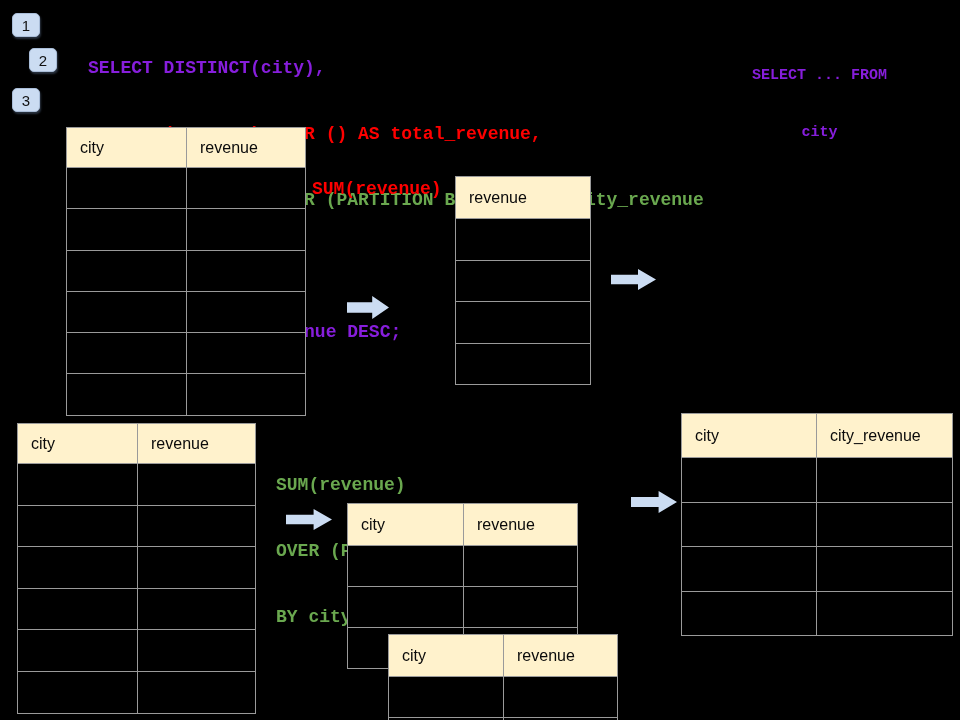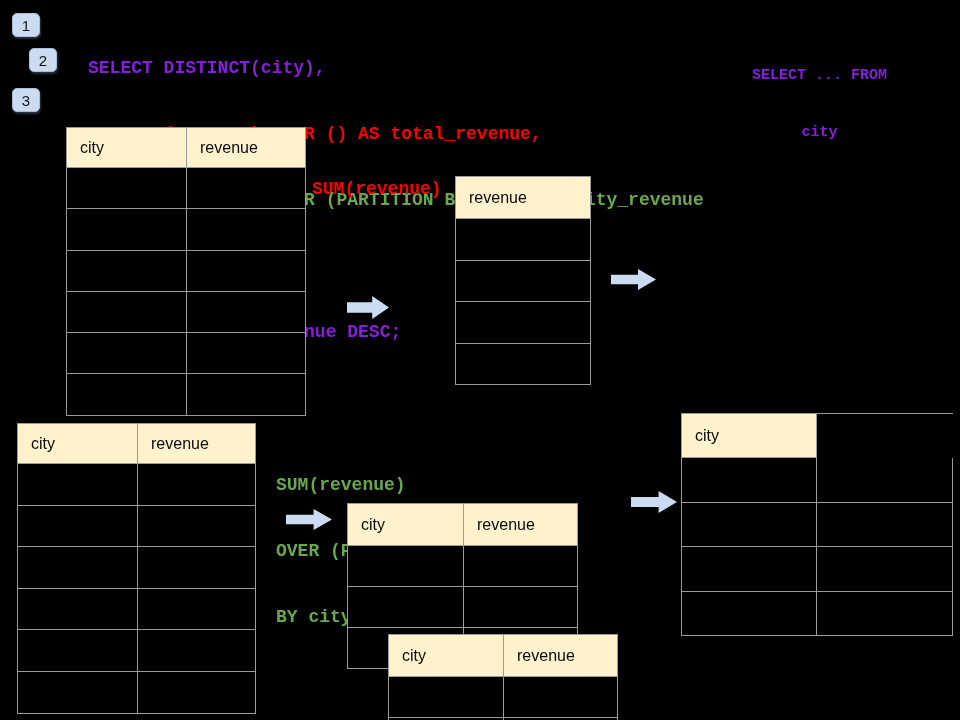--- a/index.html
+++ b/index.html
@@ -206,20 +206,21 @@
         <div class="cell" style="width:115px;"></div>
         <div class="cell" style="width:114px;"></div>
       </div>
   </div>
 
   <div class="arrow" style="left:631px; top:491px; width:46px; height:22px;"></div>
 
   <div class="tbl" style="left:681px; top:413px;">
     <div class="row hdr" style="height:44px;">
       <div class="cell" style="width:135px;">city</div>
+      <div class="cell" style="width:136px;">city_revenue</div>
     </div>
     <div class="row" style="height:44.5px;">
         <div class="cell" style="width:135px;"></div>
         <div class="cell" style="width:136px;"></div>
       </div>
     <div class="row" style="height:44.5px;">
         <div class="cell" style="width:135px;"></div>
         <div class="cell" style="width:136px;"></div>
       </div>
     <div class="row" style="height:44.5px;">

